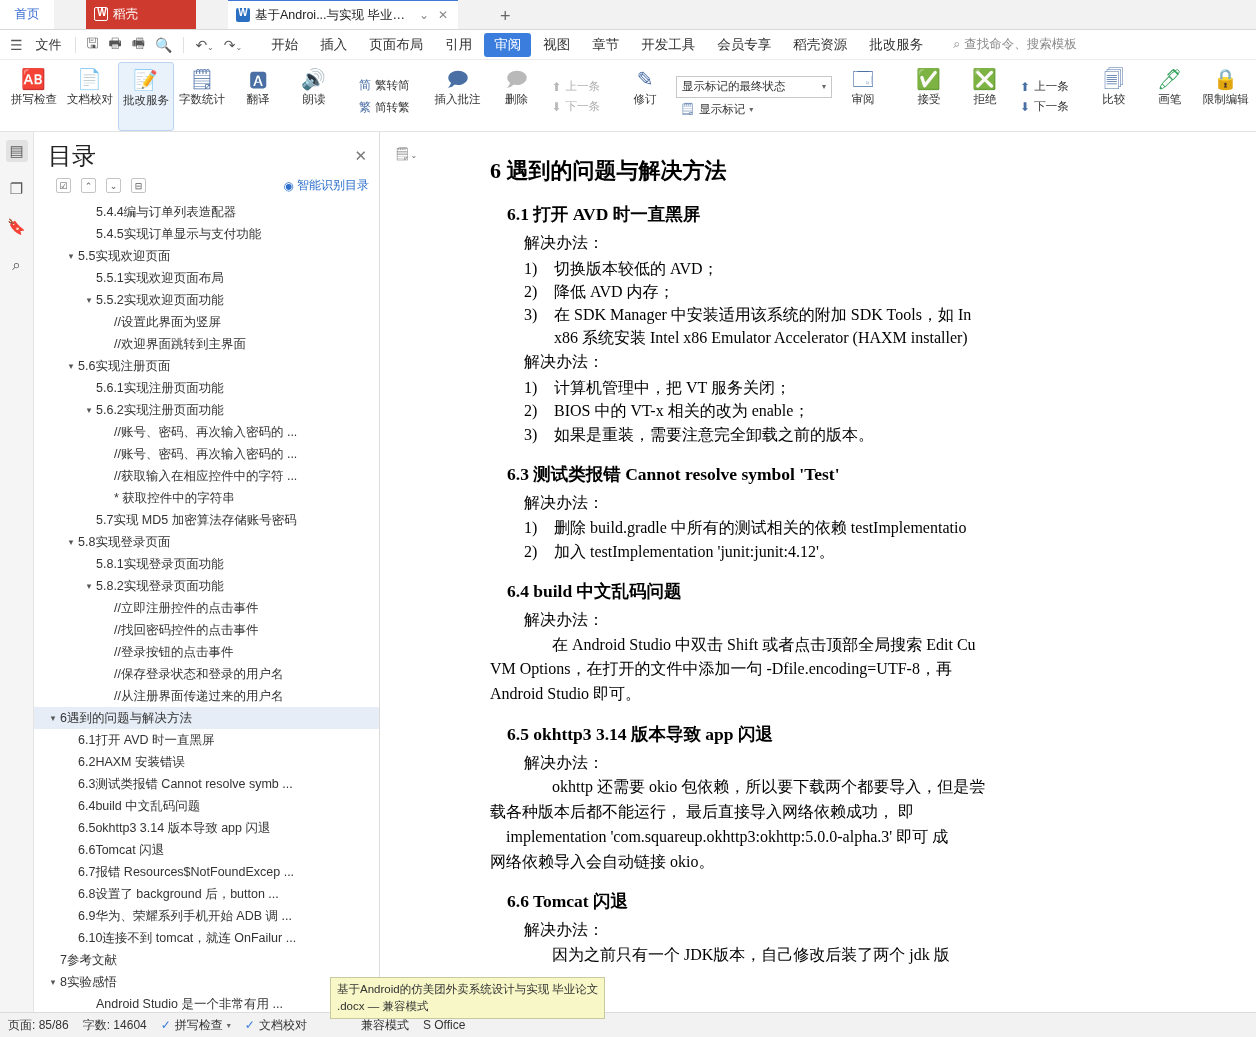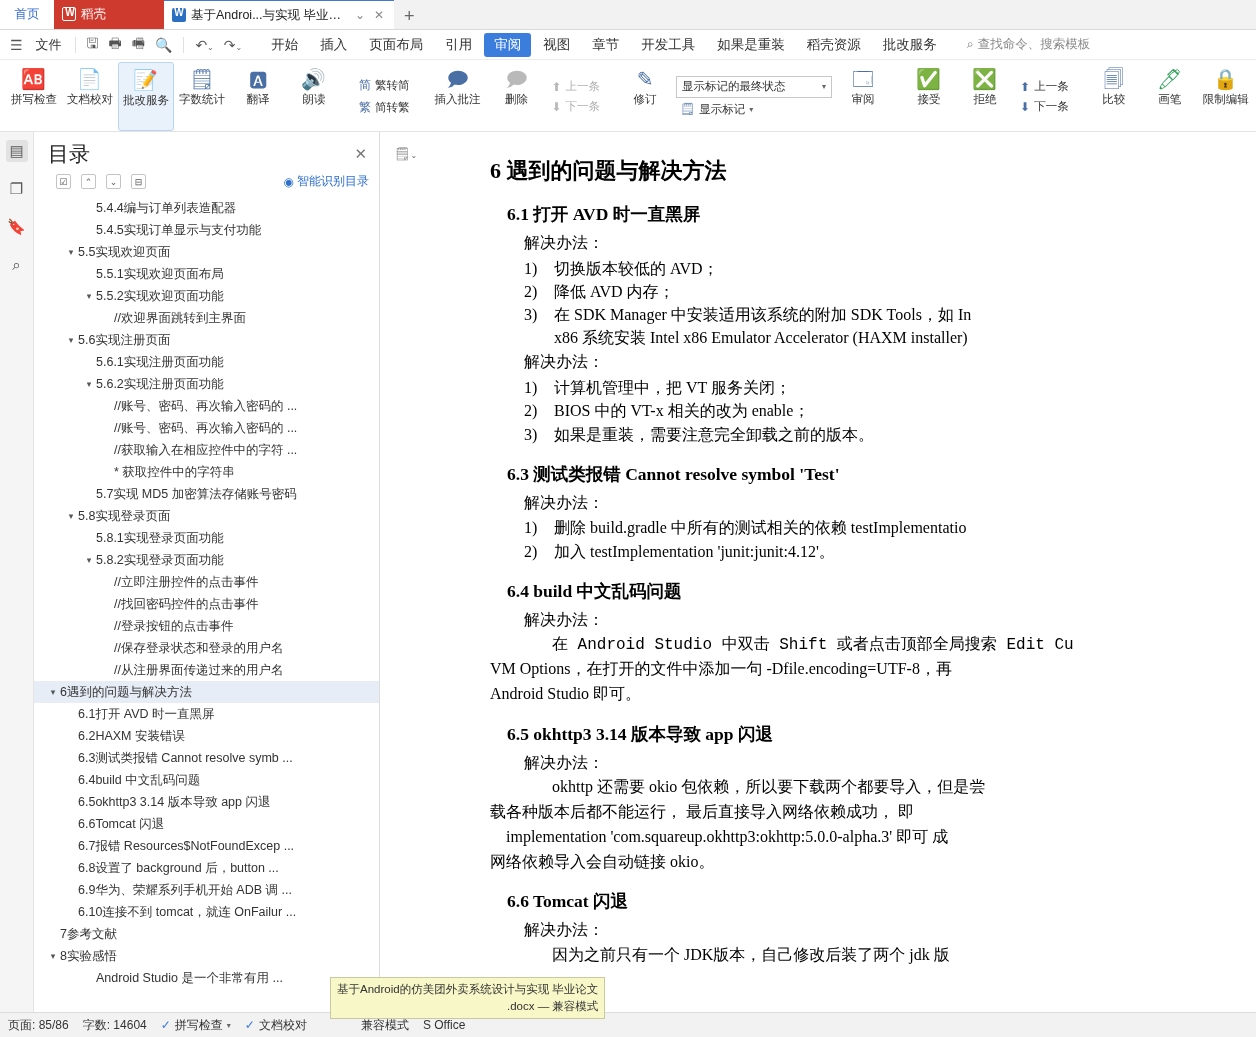--- a/index.html
+++ b/index.html
@@ -12,20 +12,21 @@
     font-size: 13px;
     color: #222;
   }
   
   .tabbar {
     height: 30px;
     background: #f2f2f2;
     display: flex;
     align-items: flex-end;
     border-bottom: 1px solid #d9d9d9;
+    gap: 32px;
   }
   .tab-home {
     width: 54px; height: 30px;
     background: #ffffff;
     color: #3b6fd4;
     font-size: 12.5px;
     display: flex; align-items: center; justify-content: center;
   }
   .tab {
     height: 30px;
@@ -137,21 +138,21 @@
 
   
   .navpane {
     width: 346px; background:#fff; border-right: 1px solid #dcdcdc;
     display:flex; flex-direction: column;
   }
   .nav-head {
     display:flex; align-items:center; justify-content:space-between;
     padding: 8px 12px 4px 14px;
   }
-  .nav-title { font-size: 21px; color:#222; }
+  .nav-title { font-size: 24px; color:#222; }
   .nav-close { color:#777; font-size: 15px;}
   .nav-tools {
     display:flex; align-items:center; gap: 10px;
     padding: 2px 12px 6px 22px; color:#6a6a6a; font-size: 12px;
     position: relative;
   }
   .nav-tools .tb { width:15px;height:15px;border:1px solid #c4c4c4;border-radius:2px;
     display:flex;align-items:center;justify-content:center;font-size:9px;color:#555;background:#fff;}
   .smart-toc { position:absolute; right: 10px; color:#2d6fcb; font-size:12px; display:flex; align-items:center; gap:3px;}
   .toc {
@@ -190,21 +191,20 @@
     padding: 0 8px; gap: 14px;
     position: relative;
   }
   .sb-item { display:flex; align-items:center; gap: 4px; }
   .sb-ico { color:#3b7ddd; font-size: 12px;}
   .tooltip {
     position:absolute; left: 330px; bottom: 18px;
     background: #f7f7c8; border: 1px solid #c9c9a0;
     font-size: 11.5px; color:#333; padding: 3px 6px; line-height: 1.5;
     white-space: nowrap;
-    text-align: right;
   }
 </style>
 </head>
 <body>
 
 <div class="tabbar">
   <div class="tab-home">
       <span>首页</span>
     </div>
   <div class="tab red">
@@ -233,21 +233,21 @@
   <span class="mb-ico">↷<span class="caret">⌄</span></span>
   <div class="mb-tabs">
     <span class="mb-tab">开始</span>
     <span class="mb-tab">插入</span>
     <span class="mb-tab">页面布局</span>
     <span class="mb-tab">引用</span>
     <span class="mb-tab sel">审阅</span>
     <span class="mb-tab">视图</span>
     <span class="mb-tab">章节</span>
     <span class="mb-tab">开发工具</span>
-    <span class="mb-tab">如果是重装</span>
+    <span class="mb-tab">会员专享</span>
     <span class="mb-tab">稻壳资源</span>
     <span class="mb-tab">批改服务</span>
   </div>
   <div class="mb-search">
     <span>⌕</span>
     <span>查找命令、搜索模板</span>
   </div>
 </div>
 
 <div class="ribbon">
@@ -413,20 +413,24 @@
         <div class="toc-row">
           <span class="toc-arrow" style="margin-left: 48px;"></span>
           <span class="toc-txt">5.5.1实现欢迎页面布局</span>
         </div>
         <div class="toc-row">
           <span class="toc-arrow" style="margin-left: 48px;">▾</span>
           <span class="toc-txt">5.5.2实现欢迎页面功能</span>
         </div>
         <div class="toc-row">
           <span class="toc-arrow" style="margin-left: 66px;"></span>
+          <span class="toc-txt">//设置此界面为竖屏</span>
+        </div>
+        <div class="toc-row">
+          <span class="toc-arrow" style="margin-left: 66px;"></span>
           <span class="toc-txt">//欢迎界面跳转到主界面</span>
         </div>
         <div class="toc-row">
           <span class="toc-arrow" style="margin-left: 30px;">▾</span>
           <span class="toc-txt">5.6实现注册页面</span>
         </div>
         <div class="toc-row">
           <span class="toc-arrow" style="margin-left: 48px;"></span>
           <span class="toc-txt">5.6.1实现注册页面功能</span>
         </div>
@@ -595,21 +599,21 @@
             <span class="txt">删除 build.gradle 中所有的测试相关的依赖 testImplementatio</span>
           </div>
         <div class="oli">
             <span class="num">2)</span>
             <span class="txt">加入 testImplementation 'junit:junit:4.12'。</span>
           </div>
       </div>
 
       <h2 class="h">6.4 build 中文乱码问题</h2>
       <p class="body">解决办法：</p>
-      <p class="body" style="text-indent:28px;font-family:Liberation Mono, monospace;">在 Android Studio 中双击 Shift 或者点击顶部全局搜索 Edit Cu</p>
+      <p class="body" style="text-indent:28px;">在 Android Studio 中双击 Shift 或者点击顶部全局搜索 Edit Cu</p>
       <p class="body" style="margin-left:0;">VM Options，在打开的文件中添加一句 -Dfile.encoding=UTF-8，再</p>
       <p class="body" style="margin-left:0;">Android Studio 即可。</p>
 
       <h2 class="h">6.5 okhttp3 3.14 版本导致 app 闪退</h2>
       <p class="body">解决办法：</p>
       <p class="body" style="text-indent:28px;">okhttp 还需要 okio 包依赖，所以要下载两个都要导入，但是尝</p>
       <p class="body" style="margin-left:0;">载各种版本后都不能运行， 最后直接导入网络依赖成功， 即</p>
       <p class="body" style="margin-left:16px;">implementation 'com.squareup.okhttp3:okhttp:5.0.0-alpha.3' 即可 成</p>
       <p class="body" style="margin-left:0;">网络依赖导入会自动链接 okio。</p>
 

